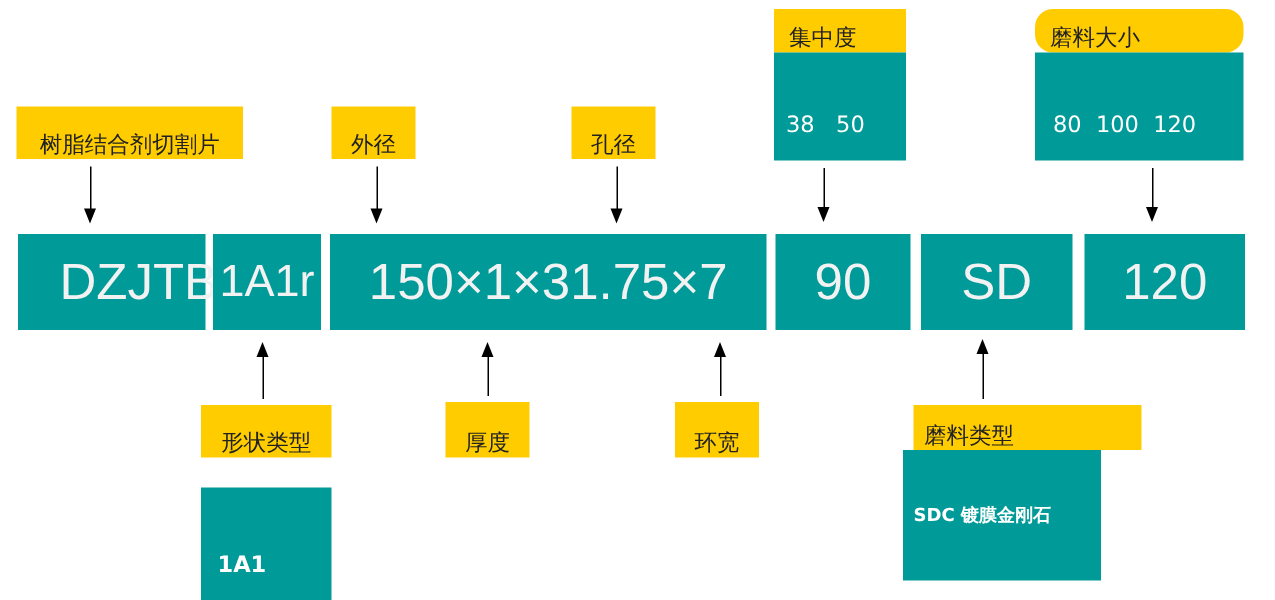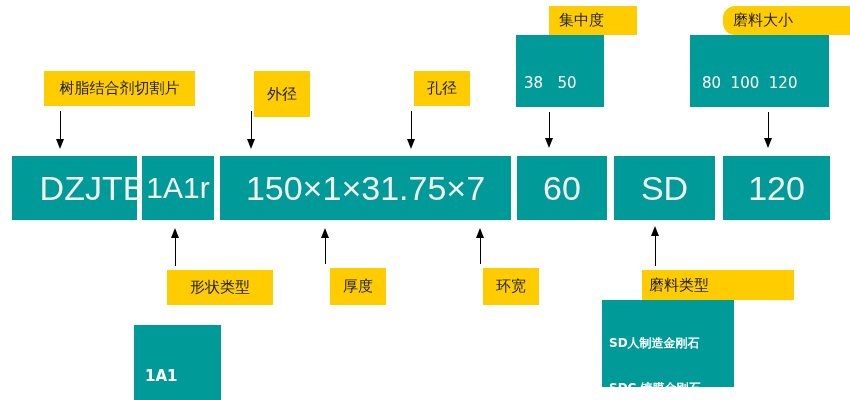--- a/index.html
+++ b/index.html
@@ -4,22 +4,22 @@
   <style>
     html, body { margin: 0; padding: 0; background: #ffffff; }
     body { width: 850px; height: 400px; position: relative; overflow: hidden;
            font-family: "DejaVu Sans", "Liberation Sans", sans-serif; }
     .abs { position: absolute; box-sizing: border-box; }
     .teal { background: #009a98; color: #ffffff; }
     .yellow { background: #ffcc00; color: #222222; }
     .main-box { display: flex; align-items: center; justify-content: center;
                 font-family: "Liberation Sans", "DejaVu Sans", sans-serif;
                 font-size: 34px; color: #f2f2f2; letter-spacing: 0px; }
-    .label { display: flex; align-items: center; justify-content: center;
-             font-size: 15px; white-space: nowrap; margin-left: 33px; }
+    .label { display: flex; align-items: flex-end; justify-content: center;
+             font-size: 15px; white-space: nowrap; }
     .label.left { justify-content: flex-start; padding-left: 10px; }
     .list { font-size: 15px; line-height: 17px; padding: 6px 0 0 8px; white-space: pre; color: #ffffff; }
     .list.small { font-size: 12px; line-height: 15px; padding-top: 6px; font-weight: bold; }
     .list.bold { font-weight: bold; }
     .arrow-v { width: 1px; background: #000; }
     .head-down { width: 0; height: 0; border-left: 4px solid transparent; border-right: 4px solid transparent; border-top: 10px solid #000; }
     .head-up { width: 0; height: 0; border-left: 4px solid transparent; border-right: 4px solid transparent; border-bottom: 10px solid #000; }
   </style>
 </head>
 <body>
@@ -27,36 +27,36 @@
 <div class="abs teal main-box" style="left:12px; top:156px; width:125px; height:64px;padding-left:36px;">
   <span>DZJTB</span>
 </div>
 <div class="abs teal main-box" style="left:142px; top:156px; width:72px; height:64px; font-size:30px;">
   <span>1A1r</span>
 </div>
 <div class="abs teal main-box" style="left:220px; top:156px; width:291px; height:64px;">
   <span>150×1×31.75×7</span>
 </div>
 <div class="abs teal main-box" style="left:517px; top:156px; width:90px; height:64px;">
-  <span>60</span>
+  <span>90</span>
 </div>
 <div class="abs teal main-box" style="left:614px; top:156px; width:101px; height:64px;">
   <span>SD</span>
 </div>
 <div class="abs teal main-box" style="left:723px; top:156px; width:107px; height:64px;">
   <span>120</span>
 </div>
 
 <div class="abs yellow label" style="left:11px; top:71px; width:151px; height:35px;">
   <span>树脂结合剂切割片</span>
 </div>
 <div class="abs arrow-v" style="left:60px; top:111px; height:30px;"></div>
 <div class="abs head-down" style="left:56px; top:139px;"></div>
 
-<div class="abs yellow label" style="left:221px; top:71px; width:56px; height:46px;">
+<div class="abs yellow label" style="left:221px; top:71px; width:56px; height:35px;">
   <span>外径</span>
 </div>
 <div class="abs arrow-v" style="left:251px; top:111px; height:30px;"></div>
 <div class="abs head-down" style="left:247px; top:139px;"></div>
 
 <div class="abs yellow label" style="left:381px; top:71px; width:56px; height:35px;">
   <span>孔径</span>
 </div>
 <div class="abs arrow-v" style="left:411px; top:111px; height:30px;"></div>
 <div class="abs head-down" style="left:407px; top:139px;"></div>
@@ -76,21 +76,21 @@
 </div>
 <div class="abs teal list" style="left:690px; top:35px; width:139px; height:72px; padding-left:12px;">
   <div>80  100  120</div>
   <div>150  180  200</div>
 </div>
 <div class="abs arrow-v" style="left:768px; top:112px; height:28px;"></div>
 <div class="abs head-down" style="left:764px; top:138px;"></div>
 
 <div class="abs head-up" style="left:171px; top:228px;"></div>
 <div class="abs arrow-v" style="left:175px; top:236px; height:30px;"></div>
-<div class="abs yellow label" style="left:134px; top:270px; width:106px; height:35px;">
+<div class="abs yellow label" style="left:134px; top:270px; width:87px; height:35px;">
   <span>形状类型</span>
 </div>
 <div class="abs teal list bold" style="left:134px; top:305px; width:87px; height:82px; padding-left:11px; padding-top:9px;margin-top:20px;">
   <div>1A1</div>
   <div>1A1r</div>
   
 </div>
 
 <div class="abs head-up" style="left:321px; top:228px;"></div>
 <div class="abs arrow-v" style="left:325px; top:236px; height:28px;"></div>
@@ -103,17 +103,16 @@
 <div class="abs yellow label" style="left:450px; top:268px; width:56px; height:37px;">
   <span>环宽</span>
 </div>
 
 <div class="abs head-up" style="left:651px; top:226px;"></div>
 <div class="abs arrow-v" style="left:655px; top:234px; height:32px;"></div>
 <div class="abs yellow label left" style="left:609px; top:270px; width:152px; height:30px; padding-left:7px;">
   <span>磨料类型</span>
 </div>
 <div class="abs teal list small" style="left:602px; top:300px; width:132px; height:87px; padding-left:7px;">
-  <div>SD人制造金刚石</div>
   <div>SDC 镀膜金刚石</div>
   
   
 </div>
 
 </body></html>

